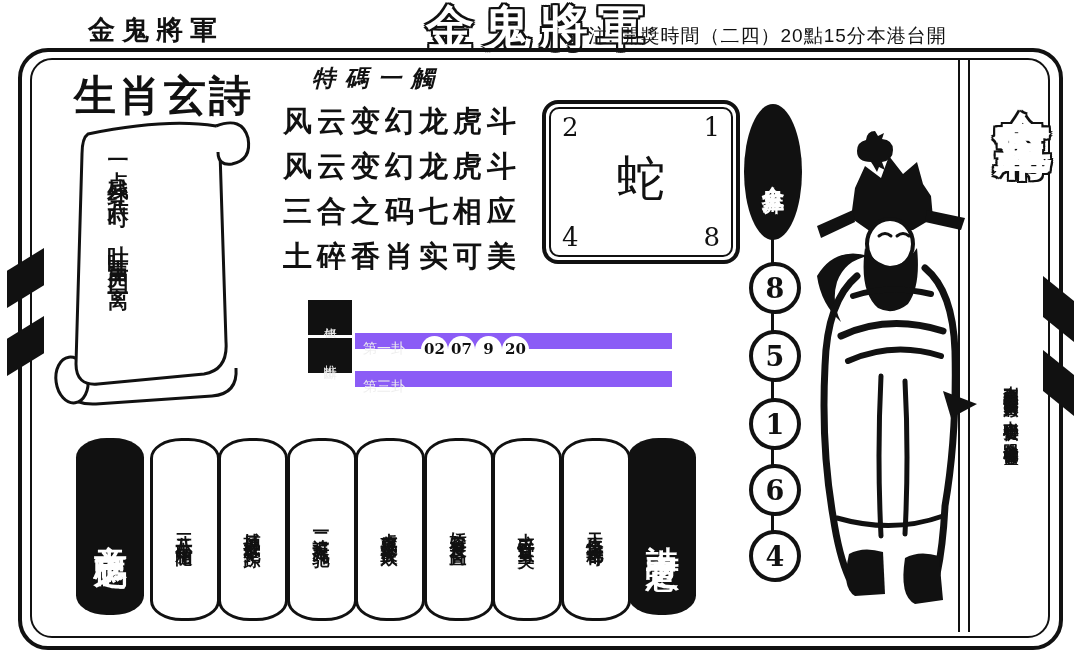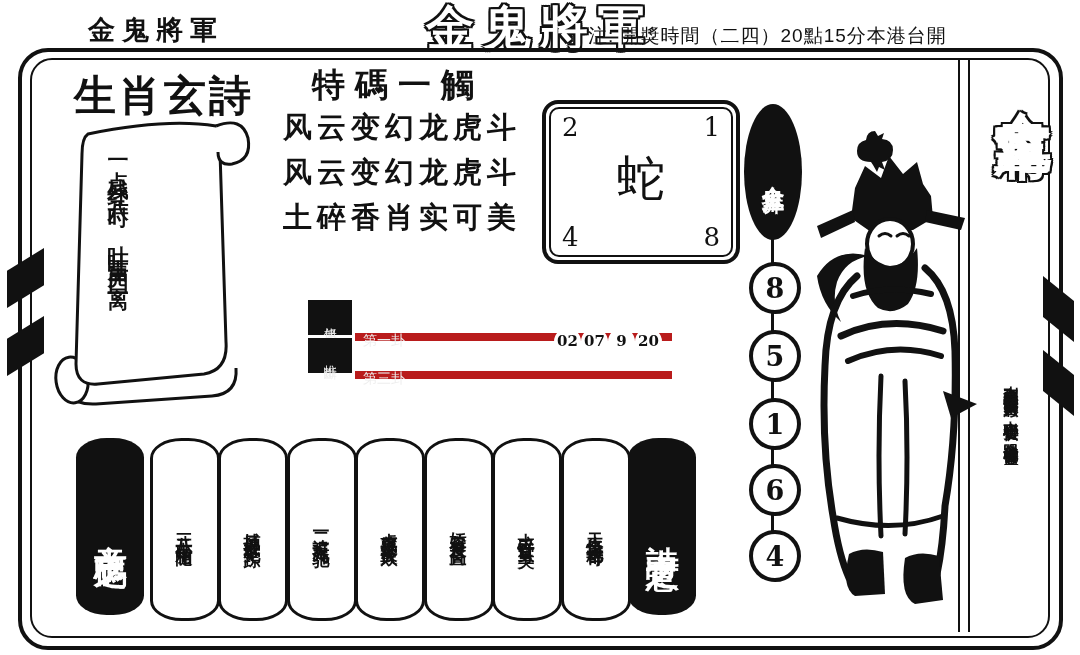--- a/index.html
+++ b/index.html
@@ -25,42 +25,42 @@
   .main-title{left:50%;top:-4px;transform:translateX(-50%);font-size:48px;letter-spacing:9px;white-space:nowrap;}
   .note{left:588px;top:23px;font-size:19px;font-weight:normal;letter-spacing:1px;white-space:nowrap;}
 
   
   .zp-heading{left:74px;top:68px;font-size:42px;font-weight:900;letter-spacing:3px;}
   .scroll-wrap{left:34px;top:112px;width:238px;height:318px;}
   .scroll-text{left:62px;top:36px;height:252px;font-weight:bold;font-size:21px;letter-spacing:7px;}
   .scroll-line{display:inline-block;margin:0 8px;}
 
   
-  .sp-heading{left:312px;top:63px;font-size:33px;font-weight:900;letter-spacing:10px;}
-  .sp-lines{left:283px;top:108px;}
+  .sp-heading{left:312px;top:63px;font-size:23px;font-weight:900;letter-spacing:10px;font-style:italic;}
+  .sp-lines{left:283px;top:102px;}
   .sp-line{font-weight:bold;font-size:29px;letter-spacing:5px;height:45px;white-space:nowrap;}
 
   
   .zb-heading{left:540px;top:60px;font-size:31px;letter-spacing:2px;white-space:nowrap;}
   .zodiac-box{left:542px;top:100px;width:190px;height:156px;border:4px solid #111;border-radius:16px;background:#fff;}
   .zodiac-box::before{content:"";position:absolute;inset:3px;border:2px solid #111;border-radius:10px;}
   .zb-corner{position:absolute;font-size:26px;font-family:"DejaVu Serif",serif;}
   .zb-tl{left:16px;top:8px;} .zb-tr{right:16px;top:8px;}
   .zb-bl{left:16px;bottom:8px;} .zb-br{right:16px;bottom:8px;}
   .zb-center{position:absolute;left:0;right:0;top:50%;transform:translateY(-54%);
              text-align:center;font-size:48px;font-family:"DejaVu Serif",serif;}
 
   
   .gua-table{left:308px;top:300px;width:364px;display:flex;flex-direction:column;gap:3px;}
   .gua-row{display:flex;gap:3px;height:35px;}
   .gua-side{background:#111;color:#eee;width:44px;display:flex;align-items:center;justify-content:center;
             font-size:13px;letter-spacing:1px;line-height:1.05;}
-  .gua-main{background:#b91c1c;color:#fff;flex:1;display:flex;align-items:center;padding:8px 10px 0 8px;margin-top:33px;}
+  .gua-main{background:#8b5cf6;color:#fff;flex:1;display:flex;align-items:center;padding:16px 10px 0 8px;margin-top:33px;}
   .gua-label{font-size:14px;color:#eee;width:58px;font-family:"DejaVu Serif",serif;white-space:nowrap;}
-  .gua-items{flex:1;display:flex;justify-content:flex-end;align-items:center;}
+  .gua-items{flex:1;display:flex;justify-content:flex-start;align-items:center;}
   .num-circle{width:27px;height:27px;background:#fff;color:#111;border-radius:50%;
               display:flex;align-items:center;justify-content:center;
               font-family:"DejaVu Serif",serif;font-weight:bold;font-size:15px;}
   .char-big{color:#fff;font-family:"DejaVu Serif",serif;font-weight:bold;font-size:29px;}
   .char-circle{width:29px;height:29px;background:#fff;color:#111;border-radius:50%;
                display:flex;align-items:center;justify-content:center;
                font-family:"DejaVu Serif",serif;font-weight:bold;font-size:19px;}
 
   
   .ded-label{left:744px;top:104px;width:58px;height:136px;background:#111;border-radius:50%;
@@ -114,20 +114,21 @@
     <div class="abs scroll-text v serif">
       <span class="scroll-line">一点残红三八时</span>
       <span class="scroll-line">叶叶声声四二离</span>
     </div>
   </div>
 
   <div class="abs sp-heading">特碼一觸</div>
   <div class="abs sp-lines serif">
     <div class="sp-line">风云变幻龙虎斗</div>
     <div class="sp-line">风云变幻龙虎斗</div>
+    <div class="sp-line">三合之码七相应</div>
     <div class="sp-line">土碎香肖实可美</div>
   </div>
 
   <div class="abs zodiac-box">
     <span class="zb-corner zb-tl">2</span>
     <span class="zb-corner zb-tr">1</span>
     <span class="zb-corner zb-bl">4</span>
     <span class="zb-corner zb-br">8</span>
     <div class="zb-center">蛇</div>
   </div>

